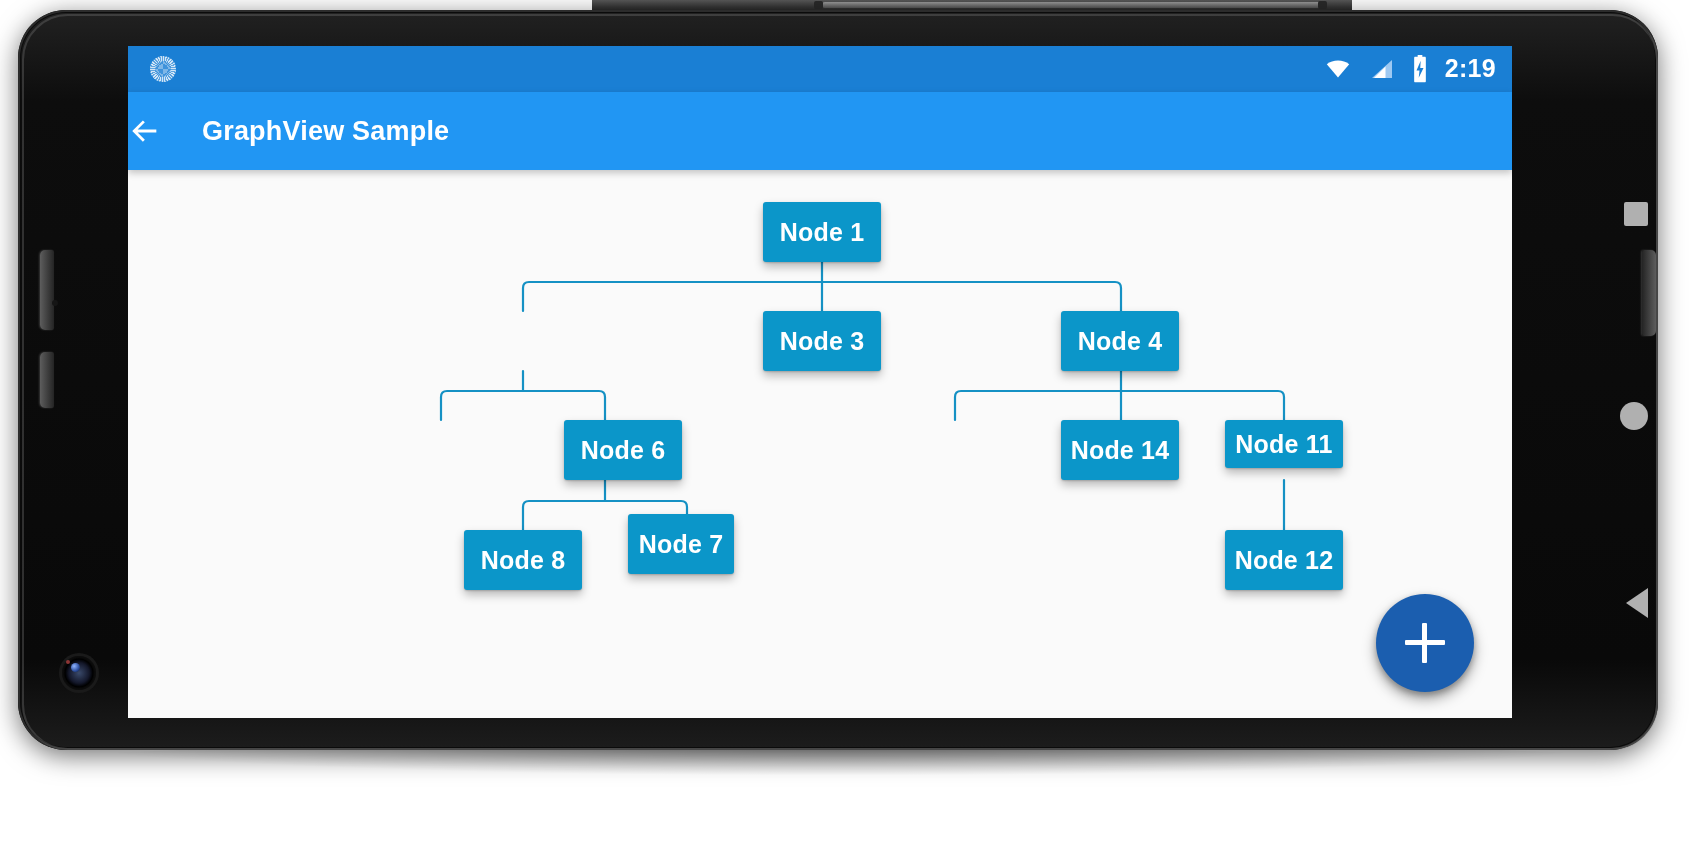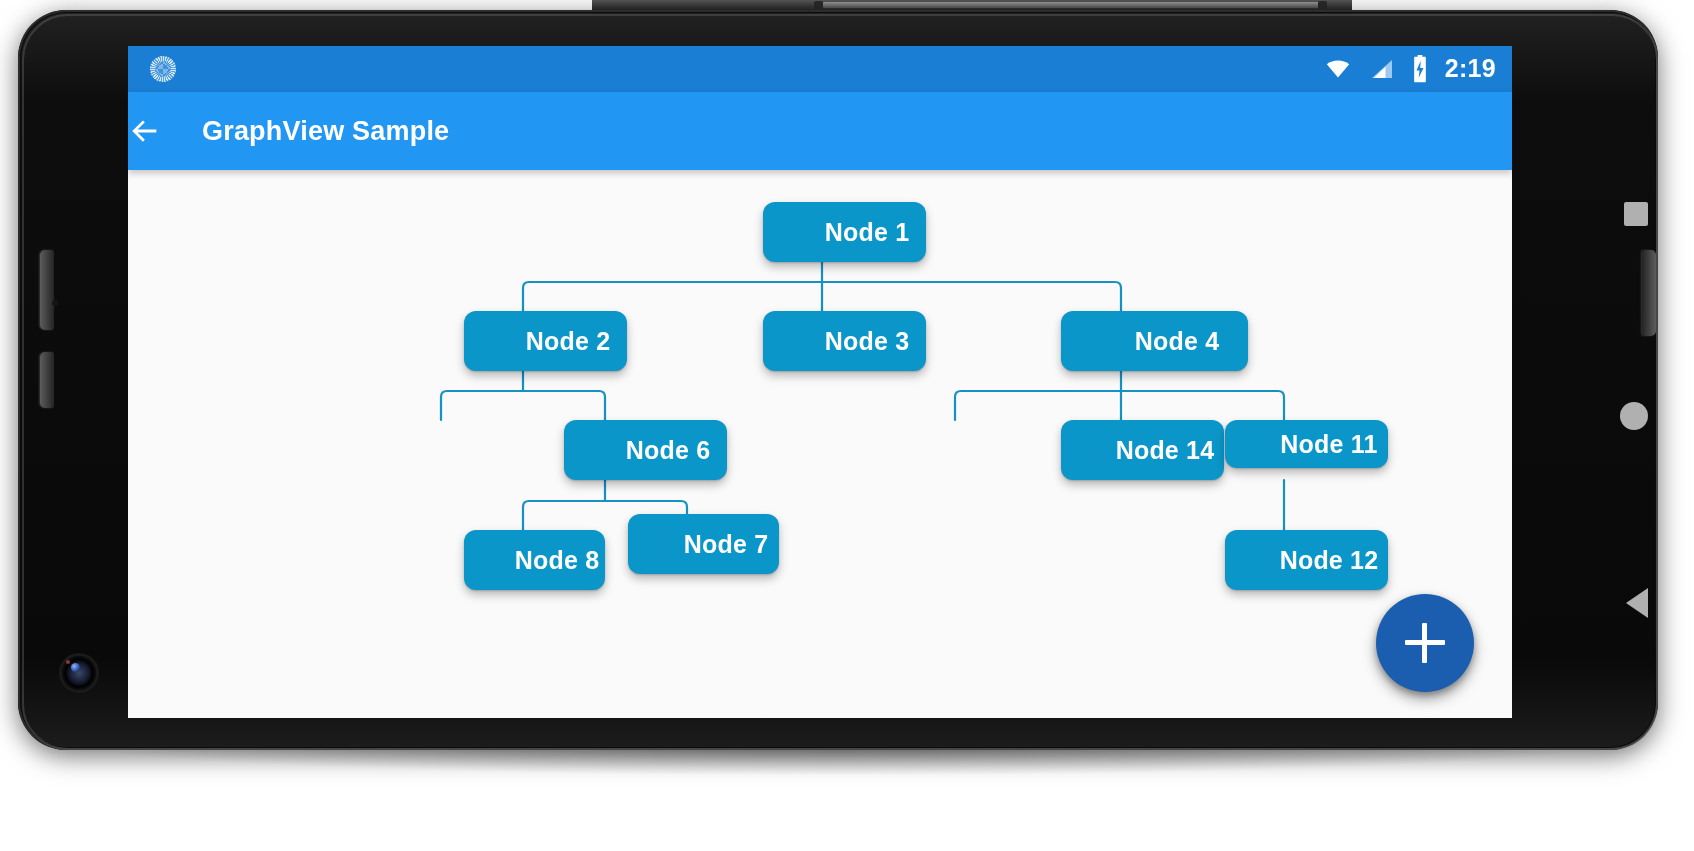--- a/index.html
+++ b/index.html
@@ -62,24 +62,24 @@
   
   .appbar{height:78px;background:#2196f3;display:flex;align-items:center;
     box-sizing:border-box;box-shadow:0 3px 7px rgba(0,0,0,.22);position:relative;z-index:4;}
   .back-arrow{width:34px;height:34px;flex:0 0 auto;}
   .appbar-title{color:#fff;font-size:27px;font-weight:bold;margin-left:40px;letter-spacing:.2px;}
 
   
   .canvas{position:relative;height:548px;background:#fafafa;}
   .edges{position:absolute;left:0;top:0;width:100%;height:100%;}
 
-  .node{position:absolute;background:#0b96c9;border-radius:12px;color:#fff;
+  .node{position:absolute;background:#0b96c9;border-radius:3px;color:#fff;
     display:flex;align-items:center;justify-content:center;
     font-size:25px;font-weight:bold;letter-spacing:.2px;
-    box-shadow:0 5px 10px rgba(0,0,0,.26), 0 1px 2px rgba(0,0,0,.18);z-index:2;padding-left:45px;}
+    box-shadow:0 5px 10px rgba(0,0,0,.26), 0 1px 2px rgba(0,0,0,.18);z-index:2;}
 
   
   .fab{position:absolute;right:38px;bottom:26px;width:98px;height:98px;border-radius:50%;
     background:#1b5eaf;box-shadow:0 7px 14px rgba(0,0,0,.36), 0 3px 6px rgba(0,0,0,.25);
     display:flex;align-items:center;justify-content:center;z-index:5;border:none;padding:0;}
   .fab-plus{position:relative;width:40px;height:40px;}
   .fab-plus:before,.fab-plus:after{content:"";position:absolute;background:#fff;border-radius:1px;}
   .fab-plus:before{left:0;top:17px;width:40px;height:5px;}
   .fab-plus:after{top:0;left:17px;width:5px;height:40px;}
 
@@ -169,39 +169,36 @@
           <path d="M827 250 V227 Q827 221 833 221 H1150 Q1156 221 1156 227 V250"></path>
           <path d="M993 221 V250"></path>
 
           <path d="M1156 310 V360"></path>
         </g>
       </svg>
 
       <div class="node" style="left:635px;top:32px;width:118px;height:60px">
         <span>Node 1</span>
       </div>
-      <div class="node" style="left:336px;top:141px;width:118px;height:60px">
-        <span>Node 2</span>
-      </div>
       <div class="node" style="left:635px;top:141px;width:118px;height:60px">
         <span>Node 3</span>
       </div>
-      <div class="node" style="left:933px;top:141px;width:142px;height:60px">
+      <div class="node" style="left:933px;top:141px;width:118px;height:60px">
         <span>Node 4</span>
       </div>
       <div class="node" style="left:436px;top:250px;width:118px;height:60px">
         <span>Node 6</span>
       </div>
       <div class="node" style="left:933px;top:250px;width:118px;height:60px">
         <span>Node 14</span>
       </div>
       <div class="node" style="left:1097px;top:250px;width:118px;height:48px">
         <span>Node 11</span>
       </div>
-      <div class="node" style="left:336px;top:360px;width:96px;height:60px">
+      <div class="node" style="left:336px;top:360px;width:118px;height:60px">
         <span>Node 8</span>
       </div>
       <div class="node" style="left:500px;top:344px;width:106px;height:60px">
         <span>Node 7</span>
       </div>
       <div class="node" style="left:1097px;top:360px;width:118px;height:60px">
         <span>Node 12</span>
       </div>
 
       <button class="fab">

